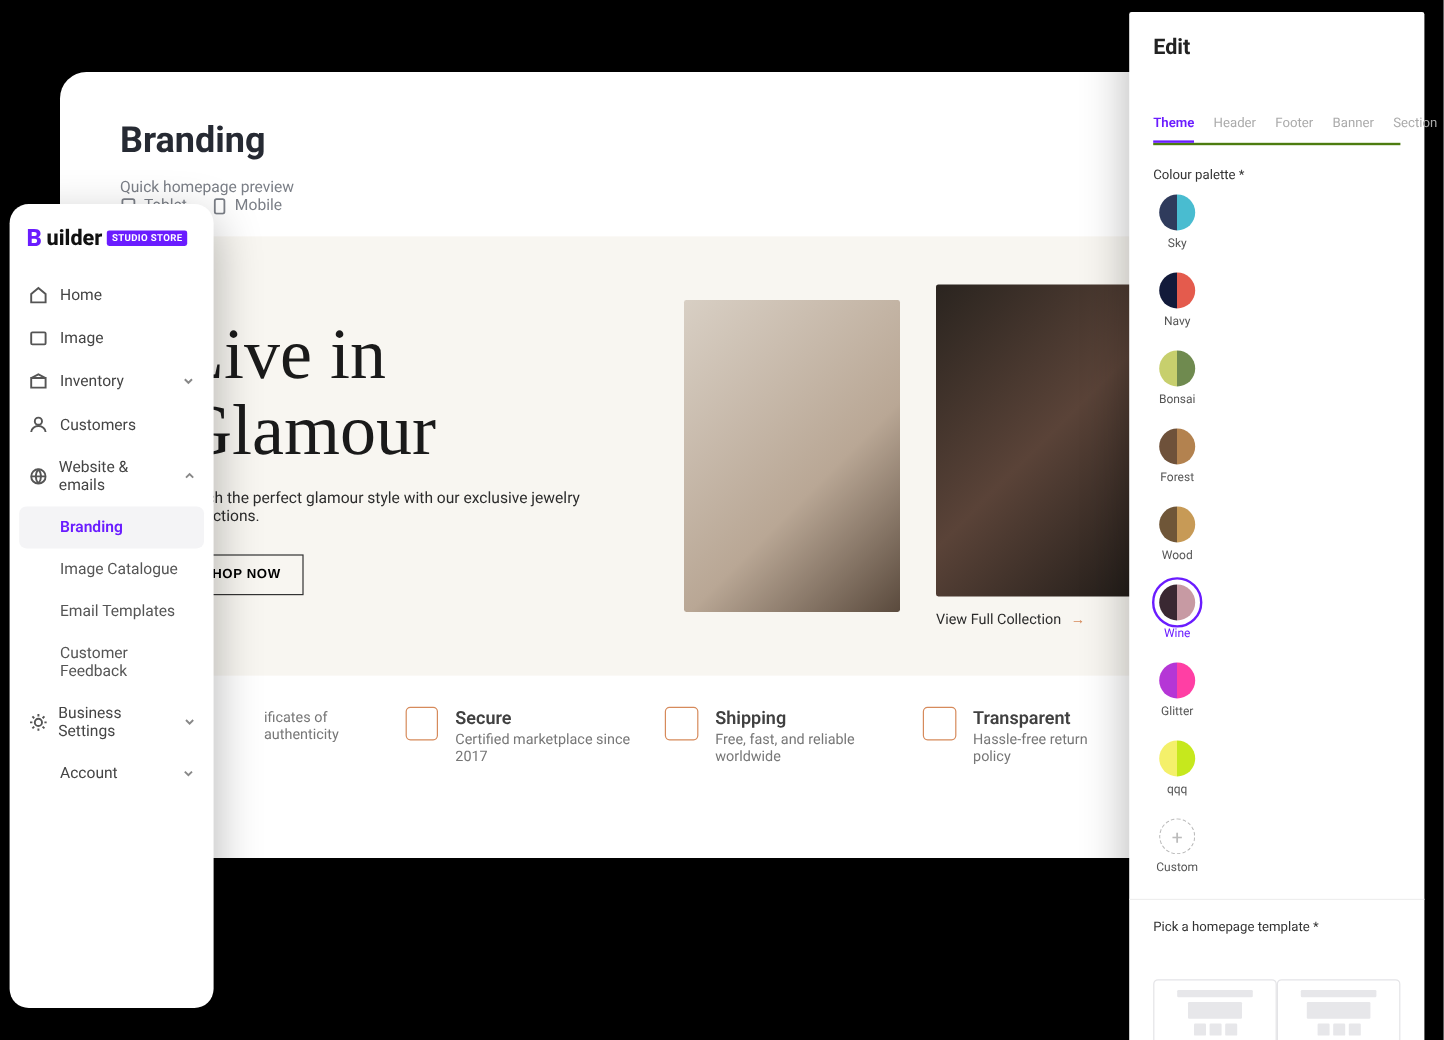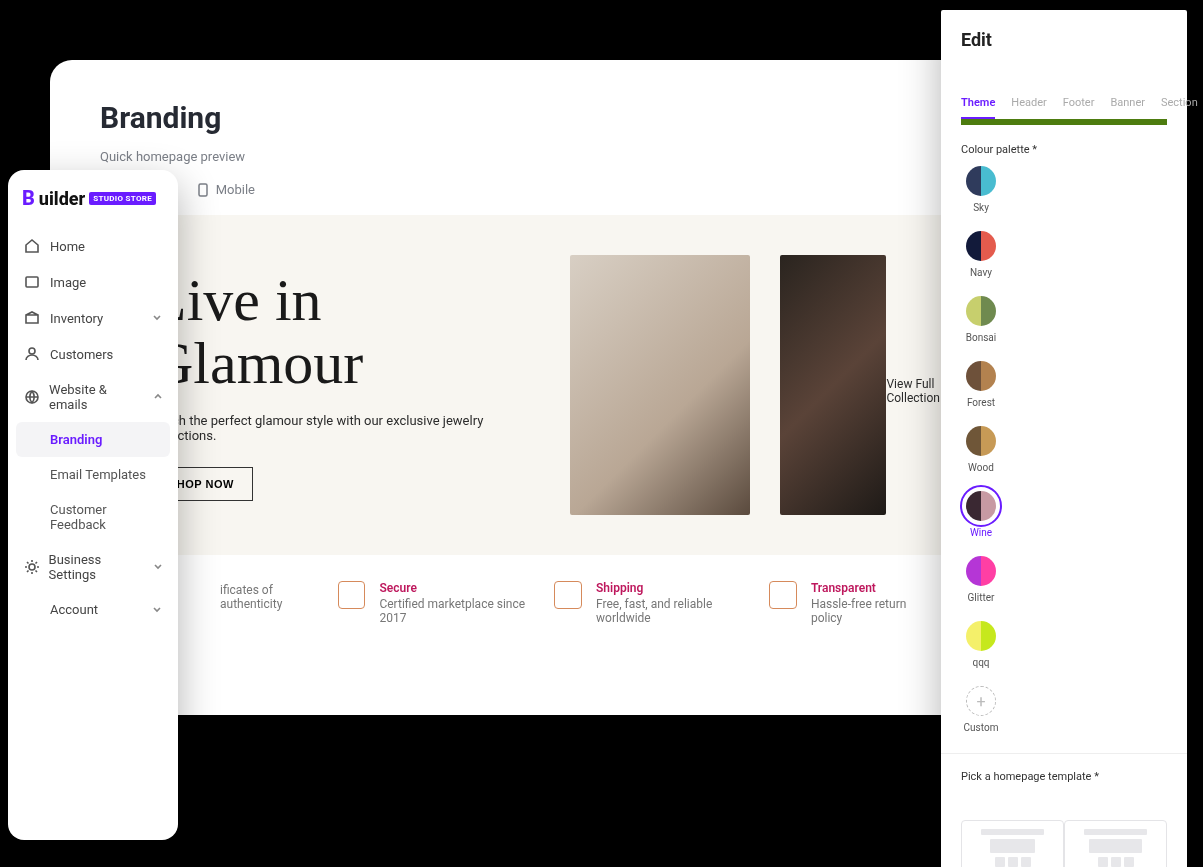--- a/index.html
+++ b/index.html
@@ -36,25 +36,24 @@
   }
   .main-card h1 {
     font-size: 30px;
     font-weight: 700;
     color: #262a33;
     margin-bottom: 14px;
   }
   .main-card .subtitle {
     font-size: 13px;
     color: #7b7f87;
-    margin-bottom: 18px;
   }
   .device-row {
     display: flex;
-    gap: 40px;
+    gap: 20px;
     font-size: 13px;
     color: #7b7f87;
     margin-bottom: 18px;
   }
   .device-row .dev { display:flex; align-items:center; gap:6px; cursor:pointer;}
   .device-row svg { width:14px;height:14px; stroke:#7b7f87; fill:none; stroke-width:1.5;}
 
   
   .preview {
     background:#f8f6f1;
@@ -84,22 +83,22 @@
     font-size:11px;
     letter-spacing:.5px;
     padding:10px 18px;
     cursor:pointer;
     font-weight:600;
   }
   .imgbox {
     width:180px;
     flex:0 0 180px;
     display:flex;
-    flex-direction:row;
-    align-items:center;
+    flex-direction:column;
+    align-items:flex-start;
   }
   .ph {
     width:180px;
     height:260px;
     background:linear-gradient(135deg,#d8cfc4,#b9a795 60%, #5a4a3d);
     border-radius:2px;
   }
   .ph2 { background:linear-gradient(135deg,#2a241f,#5a4338 50%,#1e1a17); }
   .view-link {
     margin-top:12px;
@@ -114,21 +113,21 @@
 
   
   .features {
     display:flex;
     justify-content:space-between;
     padding: 26px 20px 0 120px;
   }
   .feat { display:flex; gap:14px; align-items:flex-start;justify-content:flex-end; }
   .feat .ic { width:28px;height:28px; border:1.5px solid #d68a5b; border-radius:4px; position:relative;}
   .feat .txt { font-size:12px;}
-  .feat .txt b { display:block; font-size:12px; color:#be185d; margin-bottom:2px; font-weight:600;}
+  .feat .txt b { display:block; font-size:15px; color:#404040; margin-bottom:2px; font-weight:600;}
   .feat .txt span { color:#777;}
 
   
   .sidebar {
     position:absolute;
     left:8px;
     top:170px;
     width:170px;
     height:670px;
     background:#fff;
@@ -181,21 +180,21 @@
     top:10px;
     width:246px;
     background:#fff;
     border-radius:2px;
     box-shadow:0 14px 40px rgba(0,0,0,.3);
     padding:19px 20px;
     font-size:12px;
     color:#555;
   }
   .edit-panel h3 { font-size:18px; color:#222; font-weight:700; margin-bottom:16px;}
-  .tabs { display:flex; gap:16px; font-size:11px; color:#aaa; border-bottom:6px solid #4d7c0f; margin-bottom:18px;margin-top:46px;}
+  .tabs { display:flex; gap:16px; font-size:11px; color:#aaa; border-bottom:2px solid #4d7c0f; margin-bottom:18px;margin-top:46px;}
   .tabs .tab { padding-bottom:8px; cursor:pointer;}
   .tabs .tab.active { color:#6a1cff; border-bottom:2px solid #6a1cff; font-weight:600;}
   .label { font-size:11px; color:#333; margin-bottom:10px;}
   .swatches { display:flex; flex-wrap:wrap; gap:18px 26px; margin-bottom:20px;flex-direction:column;}
   .sw { display:flex; flex-direction:column; align-items:center; gap:6px; cursor:pointer; width:40px;}
   .sw .circle { width:30px;height:30px; border-radius:50%; position:relative; overflow:hidden;}
   .sw .circle::before, .sw .circle::after {
     content:""; position:absolute; top:0;bottom:0; width:50%;
   }
   .sw .circle::before{ left:0;} .sw .circle::after{ right:0;}
@@ -315,20 +314,21 @@
         <circle cx="8" cy="8" r="6"></circle>
         <path d="M2 8h12M8 2c3 4 3 8 0 12M8 2c-3 4-3 8 0 12"></path>
       </svg>
     <span>Website &amp; emails</span>
     <svg class="chev">
         <path d="M2 6l3-3 3 3"></path>
       </svg>
   </div>
 
   <div class="sub-item active">Branding</div>
+  <div class="sub-item">Image Catalogue</div>
   <div class="sub-item">Email Templates</div>
   <div class="sub-item">Customer Feedback</div>
 
   <div class="nav-item">
     <svg>
         <circle cx="8" cy="8" r="3"></circle>
         <path d="M8 1v2M8 13v2M1 8h2M13 8h2M3 3l1.5 1.5M11.5 11.5L13 13M13 3l-1.5 1.5M4.5 11.5L3 13"></path>
       </svg>
     <span>Business Settings</span>
     <svg class="chev">

